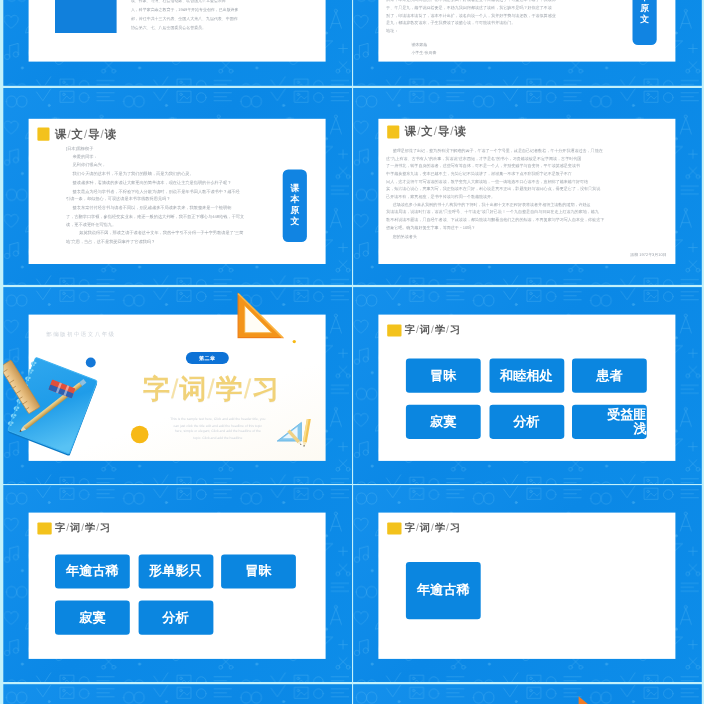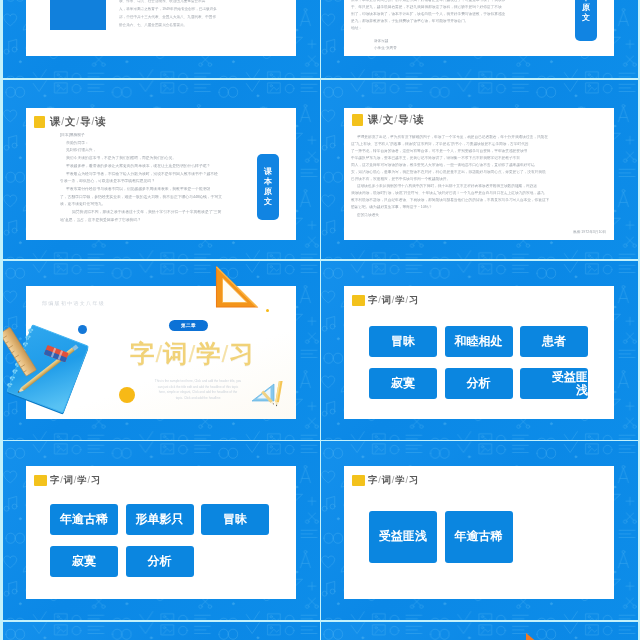--- a/index.html
+++ b/index.html
@@ -392,23 +392,20 @@
         <rect width="100%" height="100%" fill="url(#edupat)"></rect>
       </svg>
     <div class="card" style="left:23px;top:25px;width:270px;height:133px">
       <div class="ttl" style="left:8px;top:7.5px;gap:3px">
         <span class="sq" style="width:13px;height:11px"></span>
         <span class="tx slashed" style="font-size:9.3px"><span>字</span><span class="sl">/</span><span>词</span><span class="sl">/</span><span>学</span><span class="sl">/</span><span>习</span></span>
       </div>
       <div class="wgrid" style="left:25px;top:44.6px;grid-template-columns:repeat(3,68px);
                   grid-auto-rows:52px;column-gap:7.5px;font-size:12px">
           <div class="wbtn">
-            <span>受益匪浅</span>
-          </div>
-          <div class="wbtn">
             <span>年逾古稀</span>
           </div>
         </div>
     </div>
   </div>
 
   <div class="slide col-l" style="top:622px">
     <svg class="patt">
         <rect width="100%" height="100%" fill="url(#edupat)"></rect>
       </svg>

